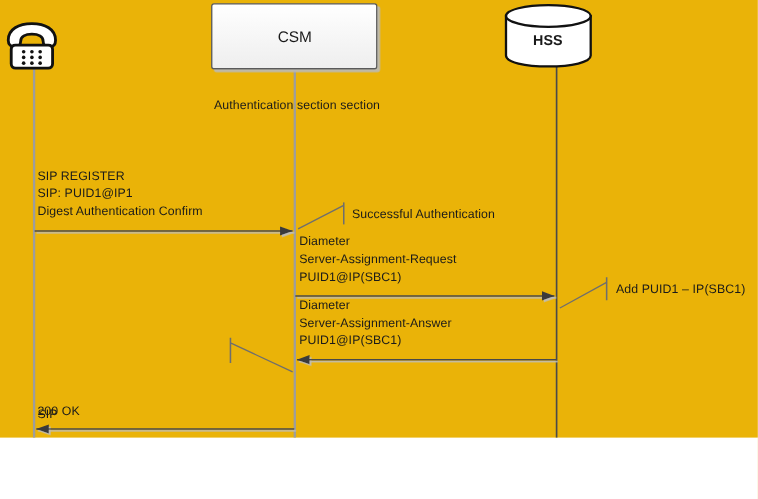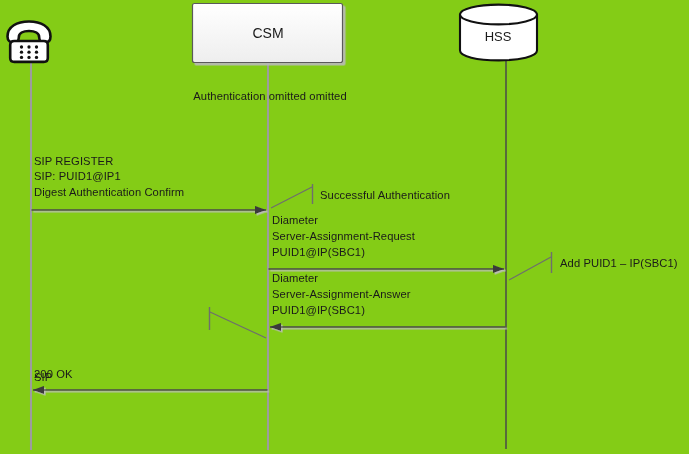--- a/index.html
+++ b/index.html
@@ -8,22 +8,22 @@
     padding: 0;
     background: #ffffff;
   }
   body {
     font-family: "Liberation Sans", sans-serif;
     color: #1a1a1a;
   }
   #canvas {
     position: relative;
     width: 689px;
-    height: 454px;
-    background: #84cc16;
+    height: 398px;
+    background: #eab308;
     overflow: hidden;
   }
   #diagram-svg {
     position: absolute;
     left: 0;
     top: 0;
     width: 689px;
     height: 454px;
   }
   .lbl {
@@ -46,21 +46,21 @@
     color: #1a1a1a;
     white-space: pre;
     text-align: center;
     transform: translate(-50%, -50%);
   }
   .csm-title {
     font-size: 14px;
   }
   .hss-title {
     font-size: 13px;
-    font-weight: normal;
+    font-weight: bold;
   }
 </style>
 </head>
 <body>
 
 <div id="canvas">
 
   <svg id="diagram-svg" viewBox="0 0 689 454" xmlns="http://www.w3.org/2000/svg">
 
     <defs>
@@ -152,21 +152,21 @@
       <line x1="551.5" y1="252" x2="551.5" y2="273" stroke-width="1.4"></line>
 
       <line x1="210" y1="312" x2="266" y2="338"></line>
       <line x1="209.5" y1="307" x2="209.5" y2="330" stroke-width="1.4"></line>
     </g>
   </svg>
 
   <div class="node-title csm-title" style="left:268px; top:33px;">CSM</div>
   <div class="node-title hss-title" style="left:498px; top:36px;">HSS</div>
 
-  <div class="lbl lbl-center" style="left:270px; top:89px;">Authentication omitted omitted</div>
+  <div class="lbl lbl-center" style="left:270px; top:89px;">Authentication section section</div>
 
   <div>
     <div class="lbl" style="left:34px; top:154px;">SIP REGISTER</div>
     <div class="lbl" style="left:34px; top:169px;">SIP: PUID1@IP1</div>
     <div class="lbl" style="left:34px; top:185px;">Digest Authentication Confirm</div>
   </div>
 
   <div>
     <div class="lbl" style="left:272px; top:213px;">Diameter</div>
     <div class="lbl" style="left:272px; top:229px;">Server-Assignment-Request</div>

